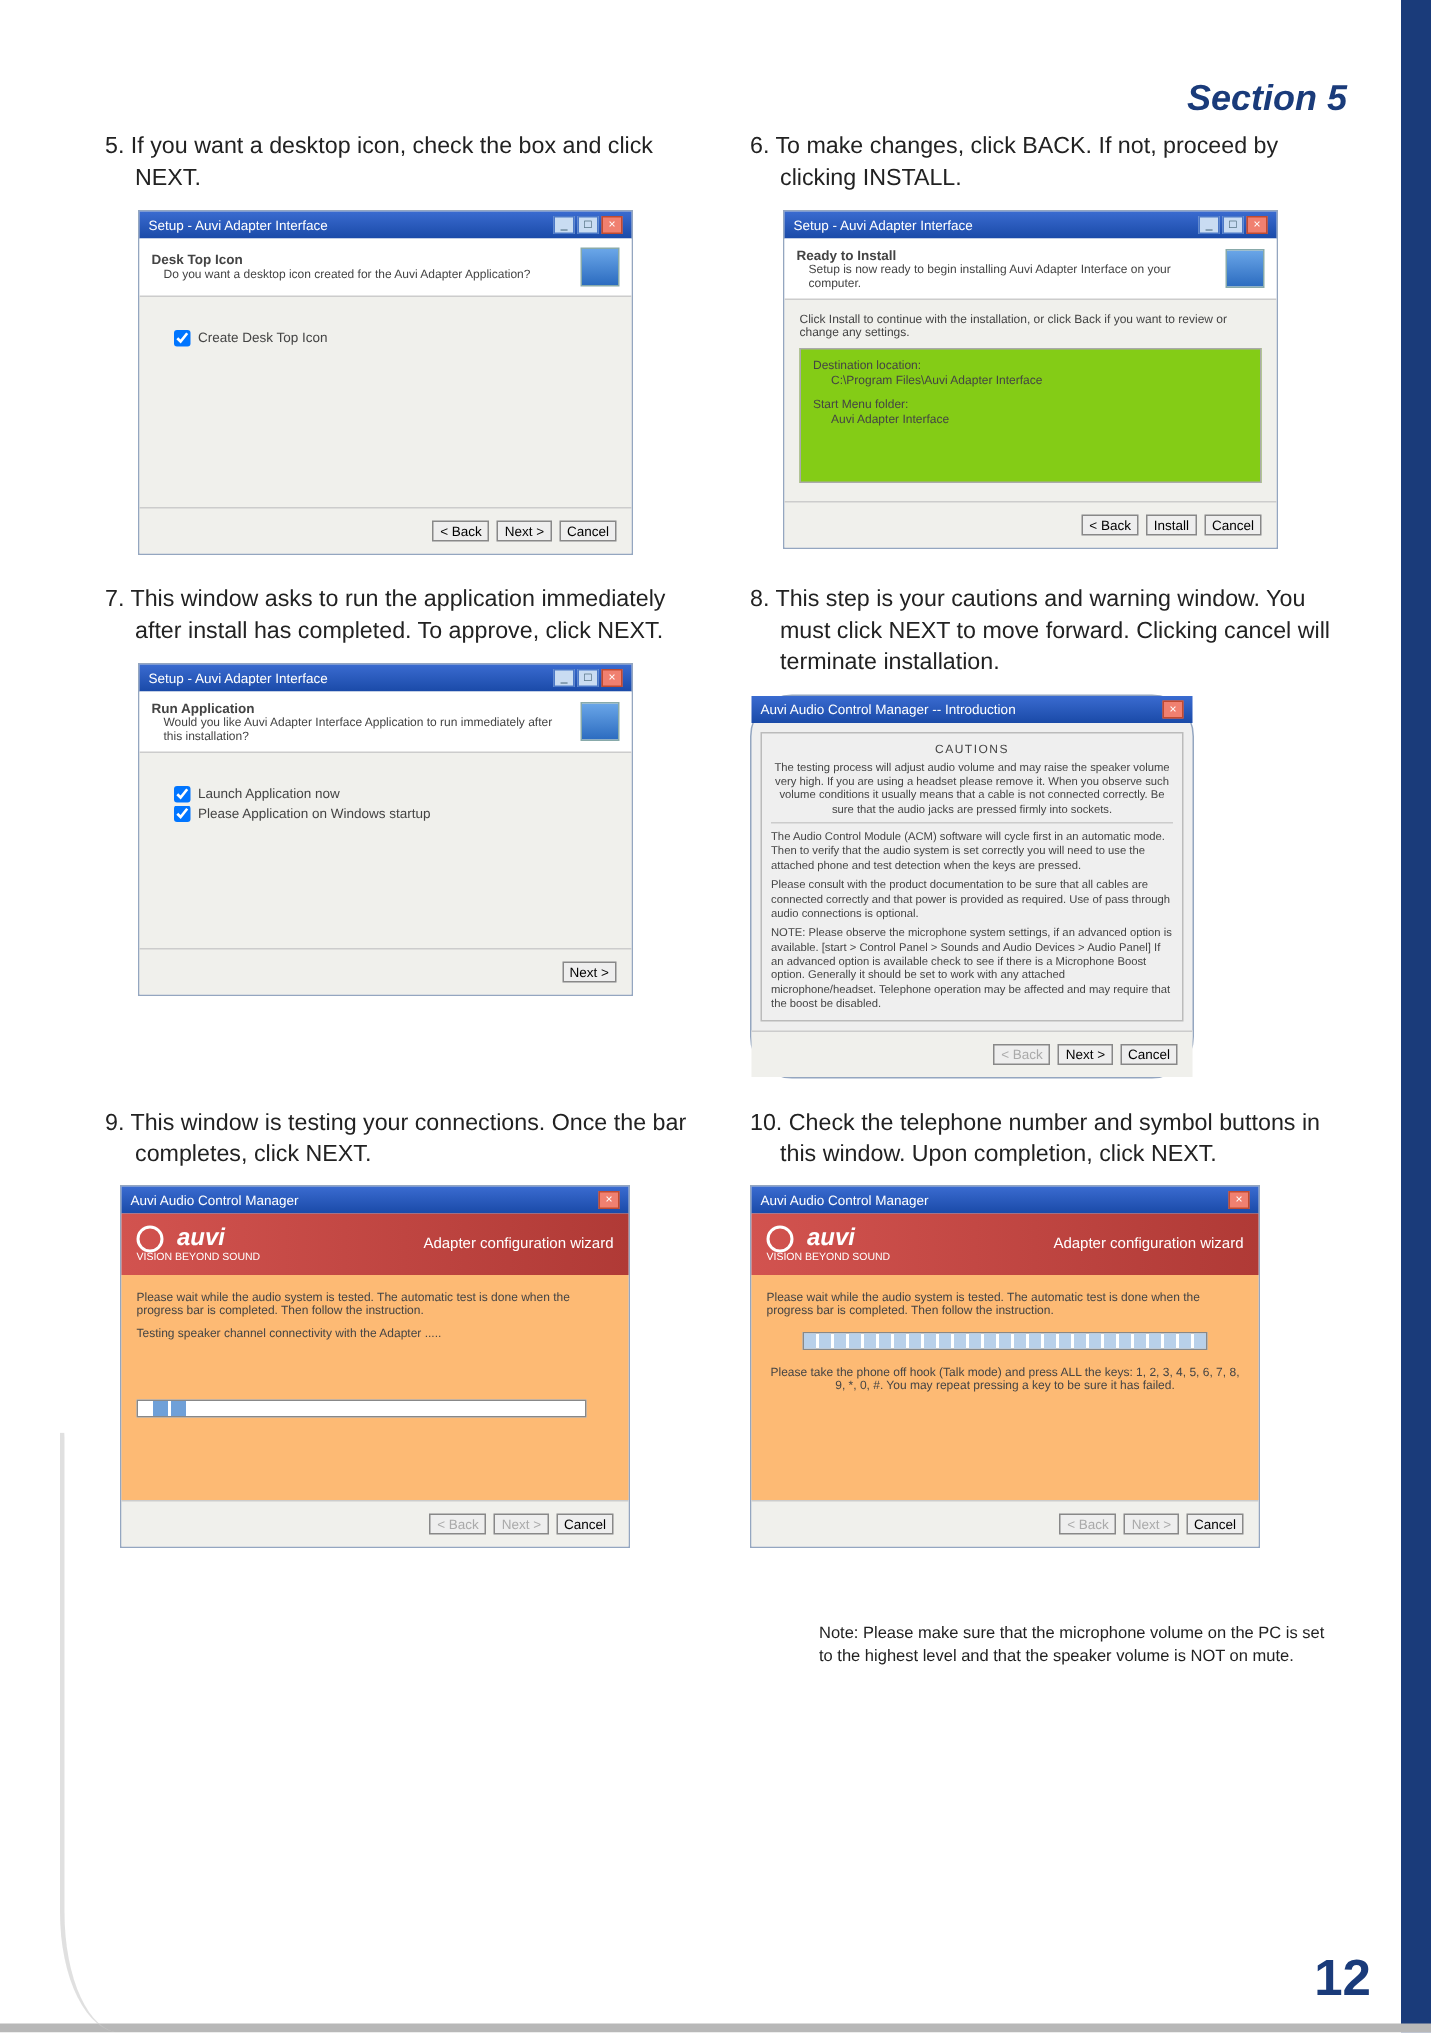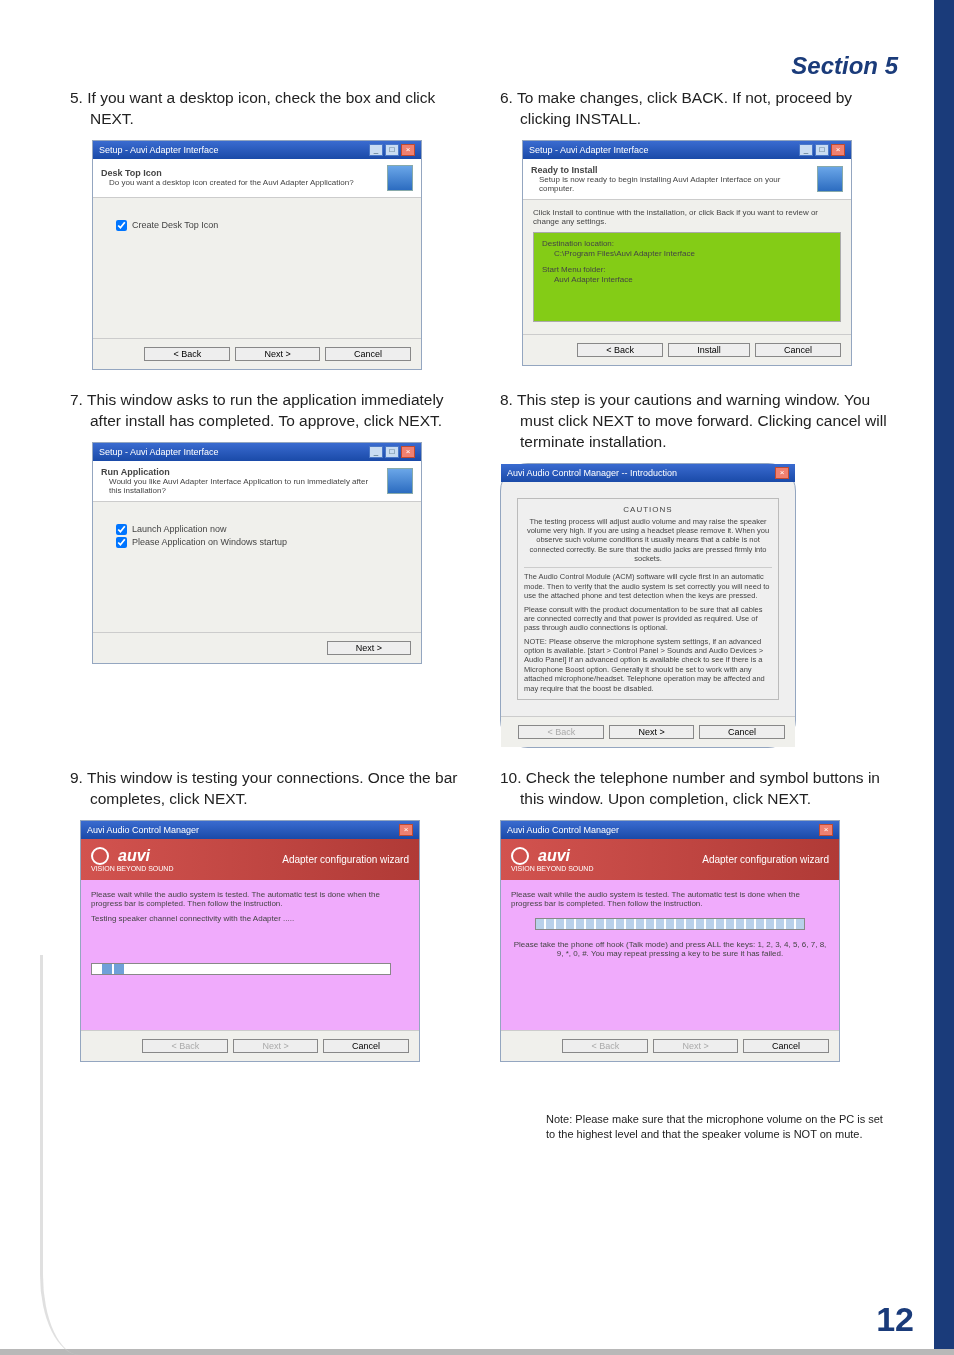--- a/index.html
+++ b/index.html
@@ -96,30 +96,30 @@
     padding:6px 8px;
     display:flex;
     justify-content:space-between;
     align-items:center;
   }
   .win-sub .logo-box { width:26px; height:26px; background:linear-gradient(#6aa6e8,#2c6cc0); border:1px solid #8aa; margin-left:6px; flex-shrink:0; }
   .win-body { background:#f0f0ec; padding:20px 23px; min-height:120px; }
   .chk { display:flex; align-items:center; gap:5px; margin:2px 0; font-size:9px; }
   .chk input { width:11px; height:11px; }
   .btn-row { padding:8px 10px; text-align:right; border-top:1px solid #ccc; background:#f0f0ec; }
-  .btn-row button { font-size:9px; padding:1px 28px; margin-left:3px; background:#eee; border:1px solid #888; }
+  .btn-row button { font-size:9px; padding:1px 4px; margin-left:3px; background:#eee; border:1px solid #888; }
   .btn-row button:disabled { color:#aaa; }
-  .cautions-box { border:1px solid #bbb; margin:16px; padding:6px; font-size:7.5px; line-height:1.25; }
+  .cautions-box { border:1px solid #bbb; margin:6px; padding:6px; font-size:7.5px; line-height:1.25; }
   .cautions-box .caut-head { text-align:center; font-size:8px; letter-spacing:1px; margin-bottom:2px; }
   .wizard-top { background:linear-gradient(90deg,#d2534f,#b03a36); color:#fff; padding:8px 10px; display:flex; justify-content:space-between; align-items:center; }
   .wizard-brand { font-style:italic; font-weight:bold; font-size:16px; display:flex; align-items:center; gap:9px; }
   .wizard-brand .circ { width:18px; height:18px; border:2px solid #fff; border-radius:50%; display:inline-block; }
   .wizard-top .sub { font-size:7px; display:block; }
   .wizard-top .right { color:#fff; font-size:10px; text-align:right; }
-  .wizard-body { padding:10px; font-size:8px; min-height:150px; background:#f0abfc; }
+  .wizard-body { padding:10px; font-size:8px; min-height:150px; background:#fdba74; }
   .prog { width:270px; height:12px; border:1px solid #888; background:#fff; margin:10px auto; position:relative; }
   .prog .seg { position:absolute; height:100%; background:#6fa0d8; }
   .read-box { background:#84cc16; border:1px solid #aaa; padding:6px 8px; font-size:8px; line-height:1.25; margin-bottom:4px; }
   .note-text {
     font-size: 11px;
     line-height: 1.35;
     color: #222;
     margin-top: 50px;
     margin-left: 46px;
     width: 340px;

